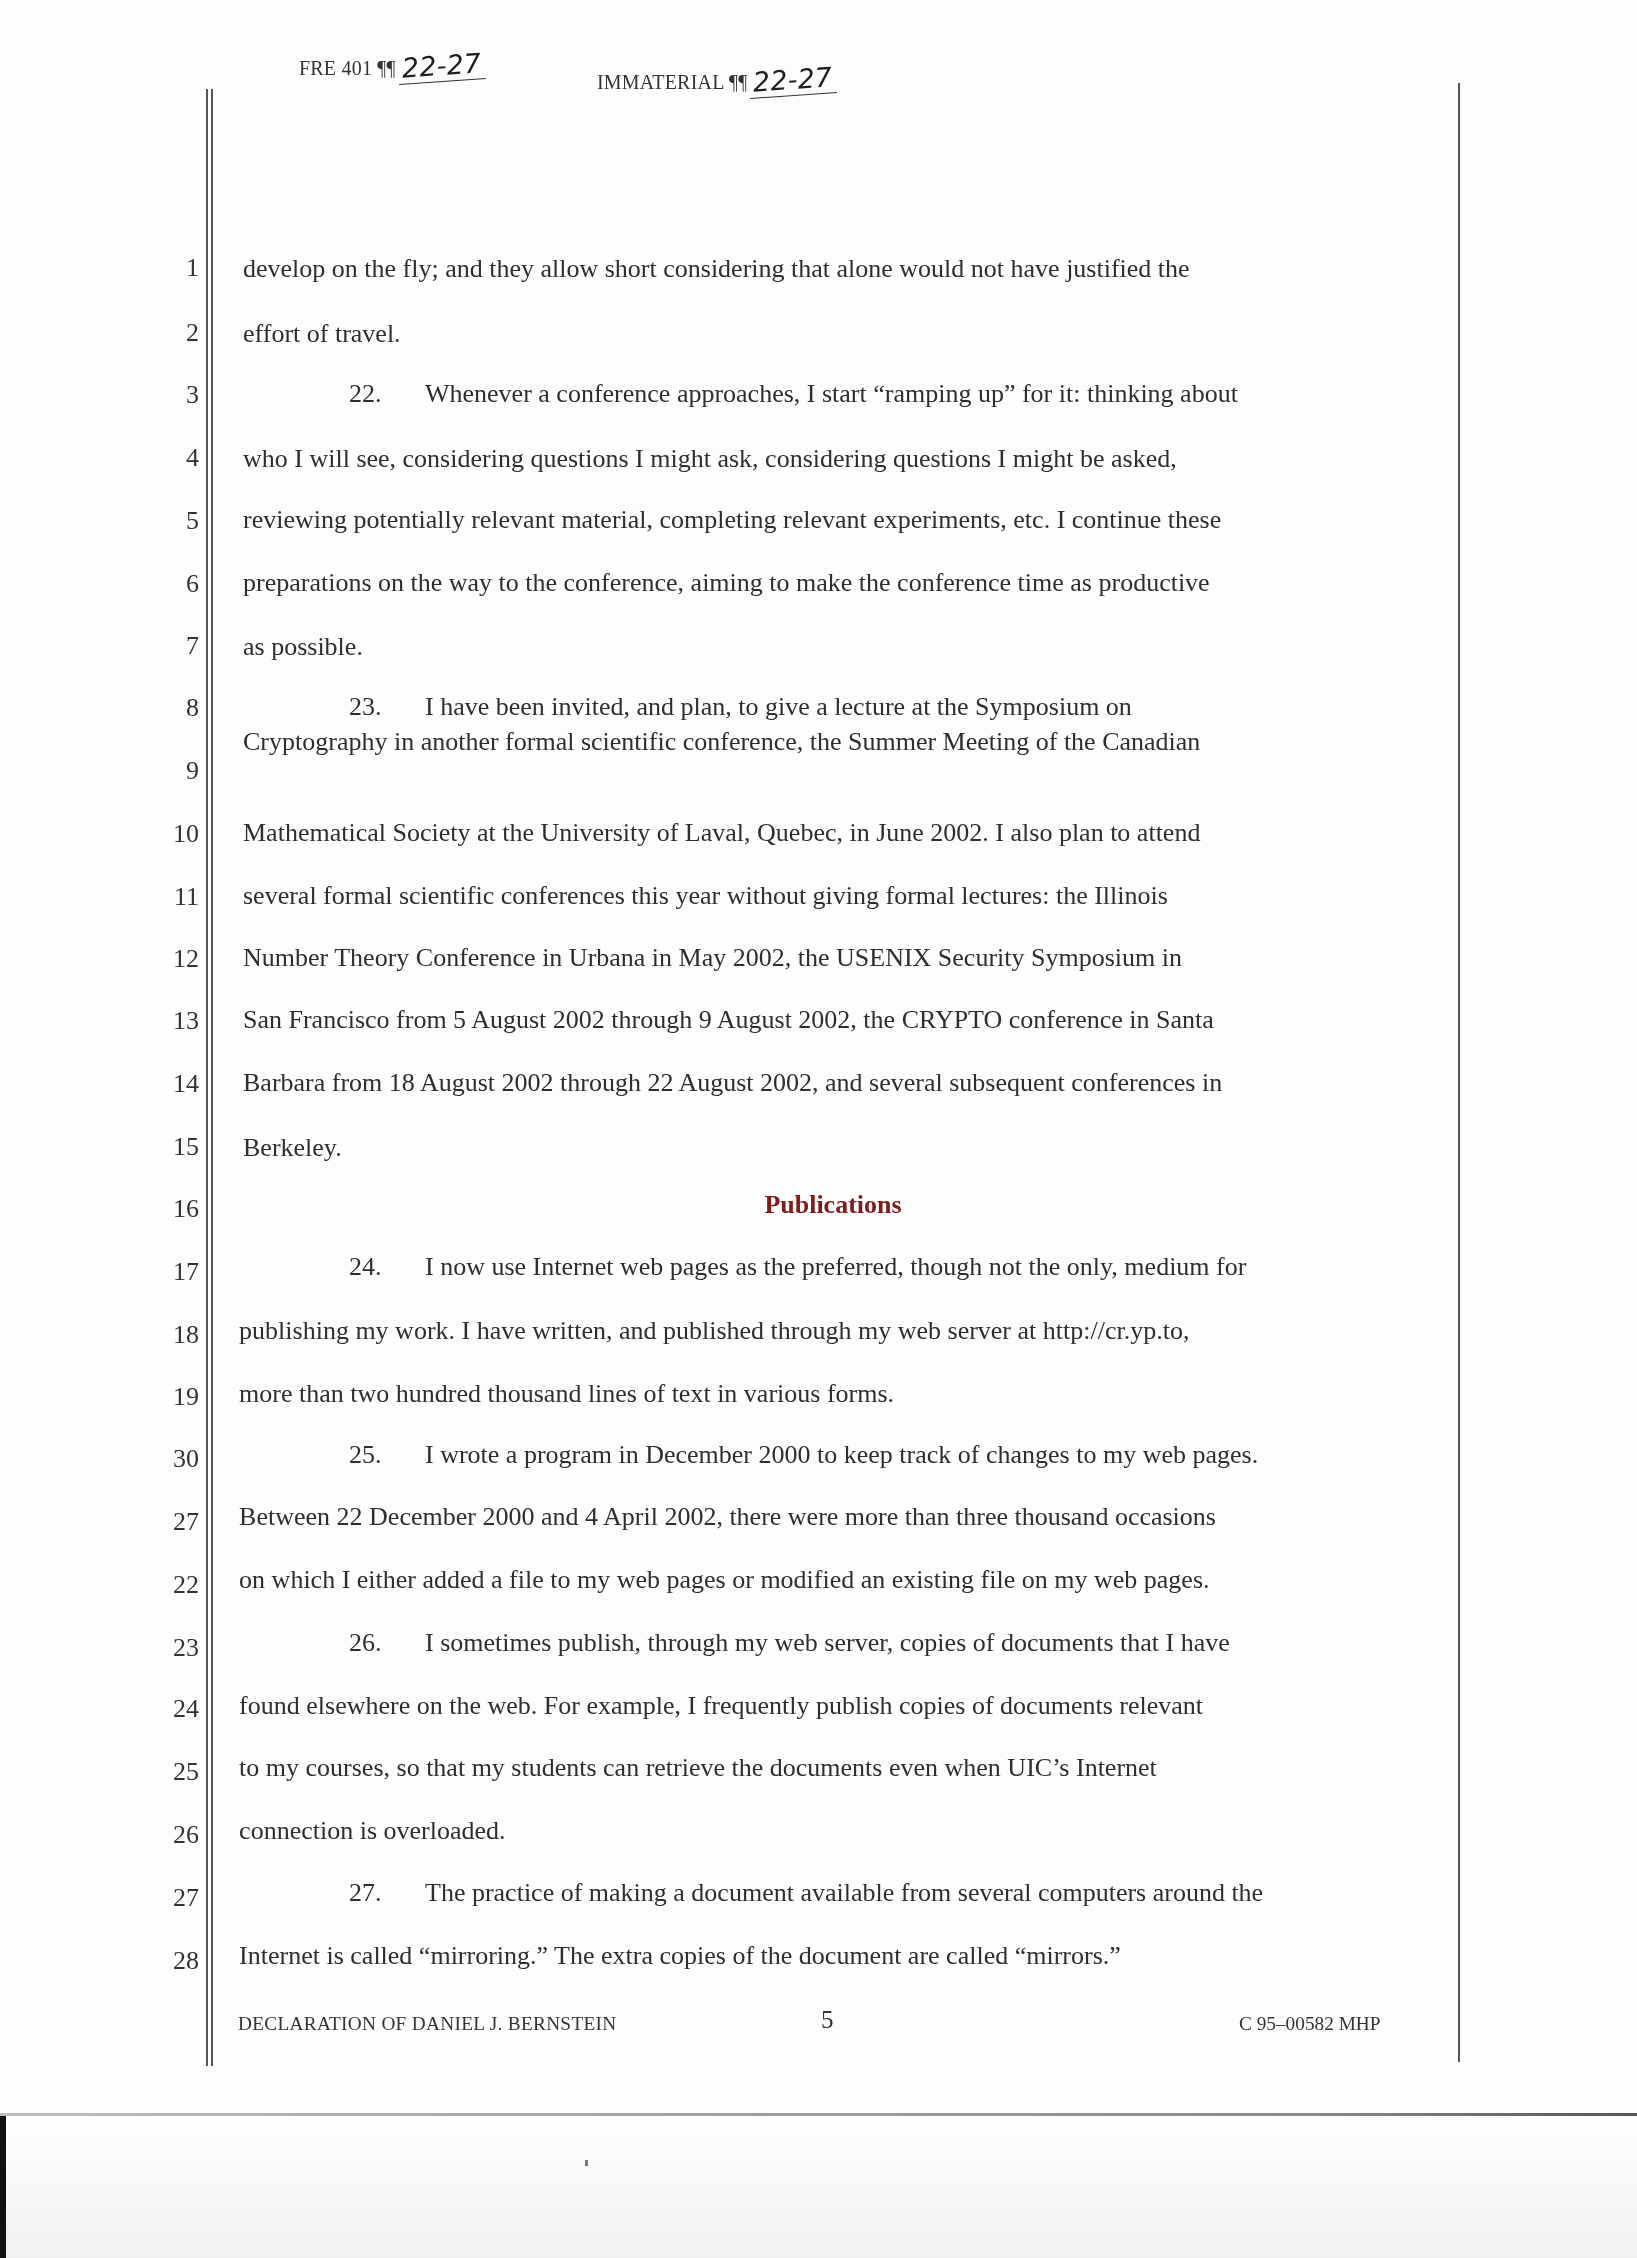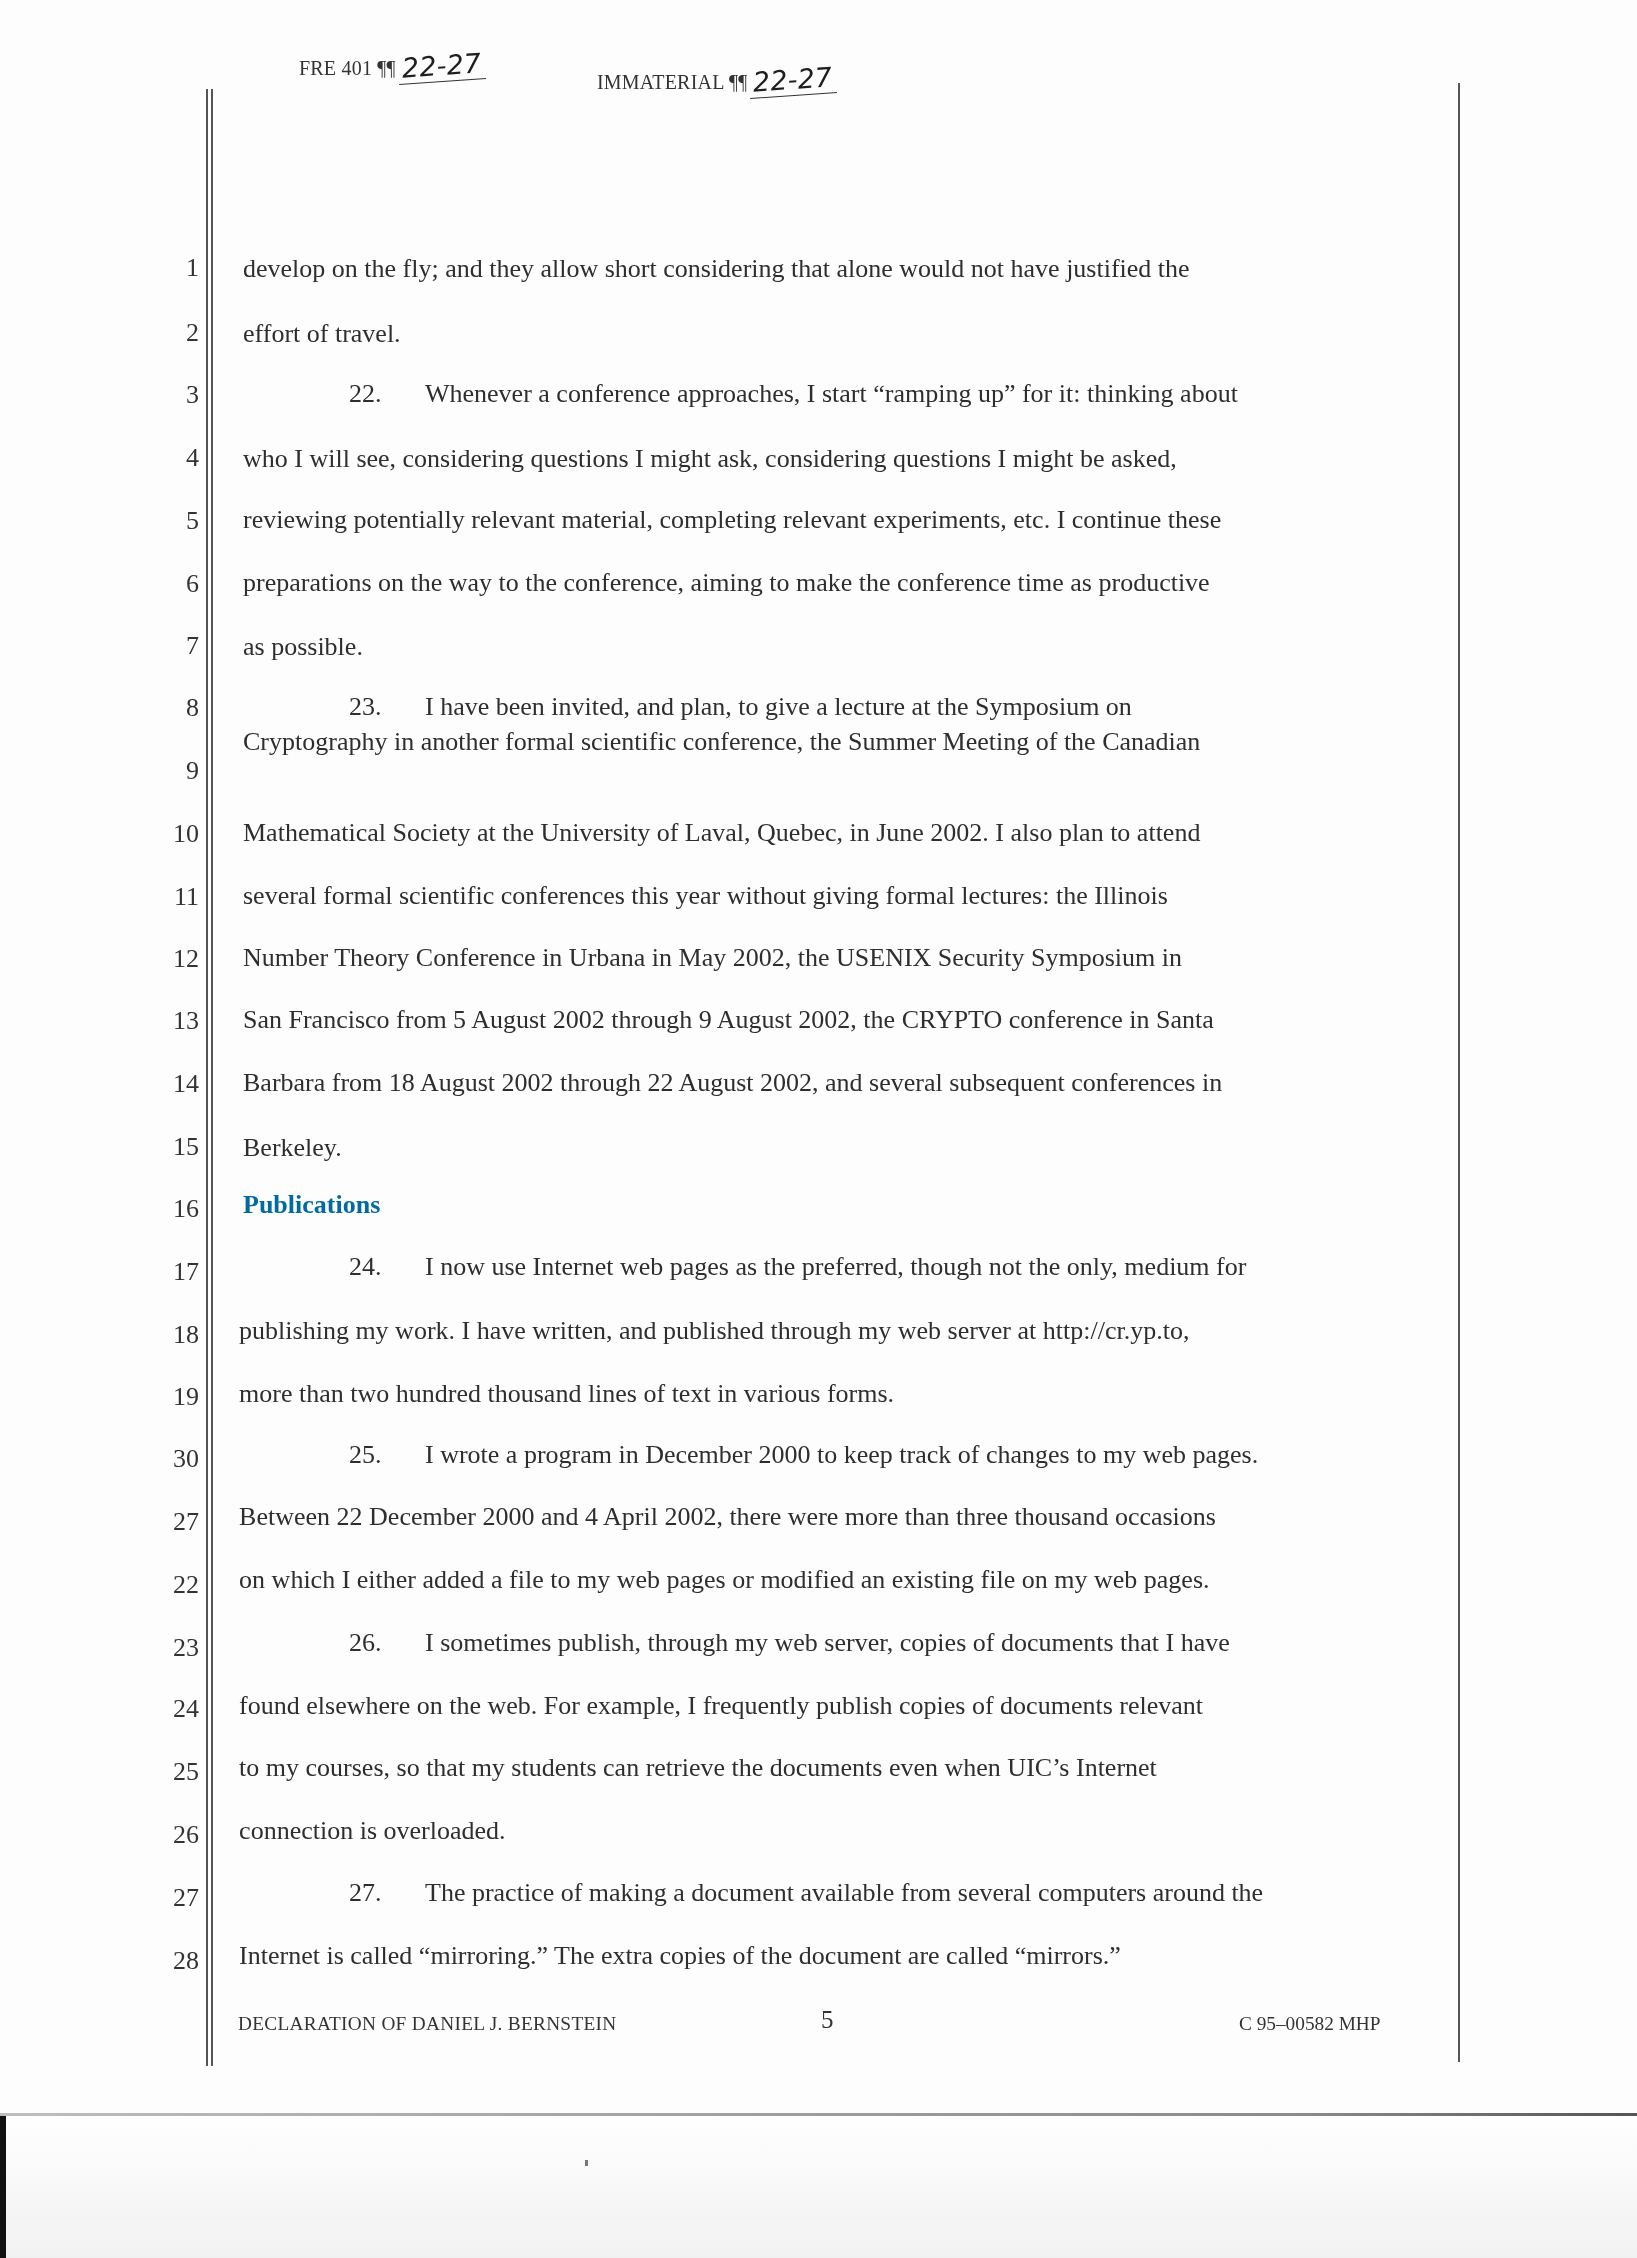--- a/index.html
+++ b/index.html
@@ -28,22 +28,22 @@
     width: 54px; text-align: right;
   }
   .text { position: absolute; left: 243px; width: 1180px; }
   .tl {
     position: absolute; left: 0; white-space: nowrap; font-size: 26px; color: #2e2e2e;
     line-height: 31px;
   }
   .tl.indent { left: 106px; }
   .para-num { display: inline-block; width: 76px; }
   .heading {
-    position: absolute; left: 0; width: 1180px; 
-    font-weight: bold; font-size: 26px; color: #0369a1;
+    position: absolute; left: 0; width: 1180px; text-align: center;
+    font-weight: bold; font-size: 26px; color: #7f1d1d;
   }
   .footer { position: absolute; top: 2013px; font-size: 19.3px; color: #333; }
   .footer-left { left: 238px; letter-spacing: 0.3px; font-family: Liberation Serif, serif; }
   .footer-page { left: 821px; font-size: 25px; top: 2006px; }
   .footer-right { left: 1239px; }
   .page-edge {
     position: absolute; left: 0; top: 2113px; width: 1638px; height: 3.9px;
     background: linear-gradient(to right, #bdbdbd, #8a8a8a 80%, #555);
   }
   .lower {

